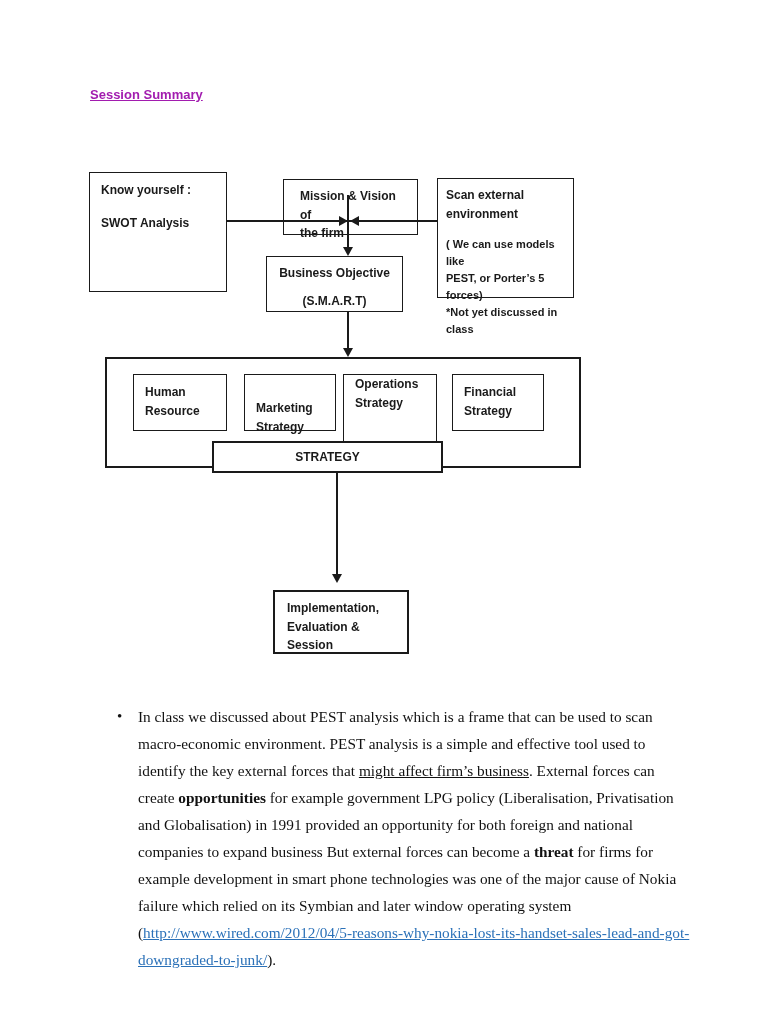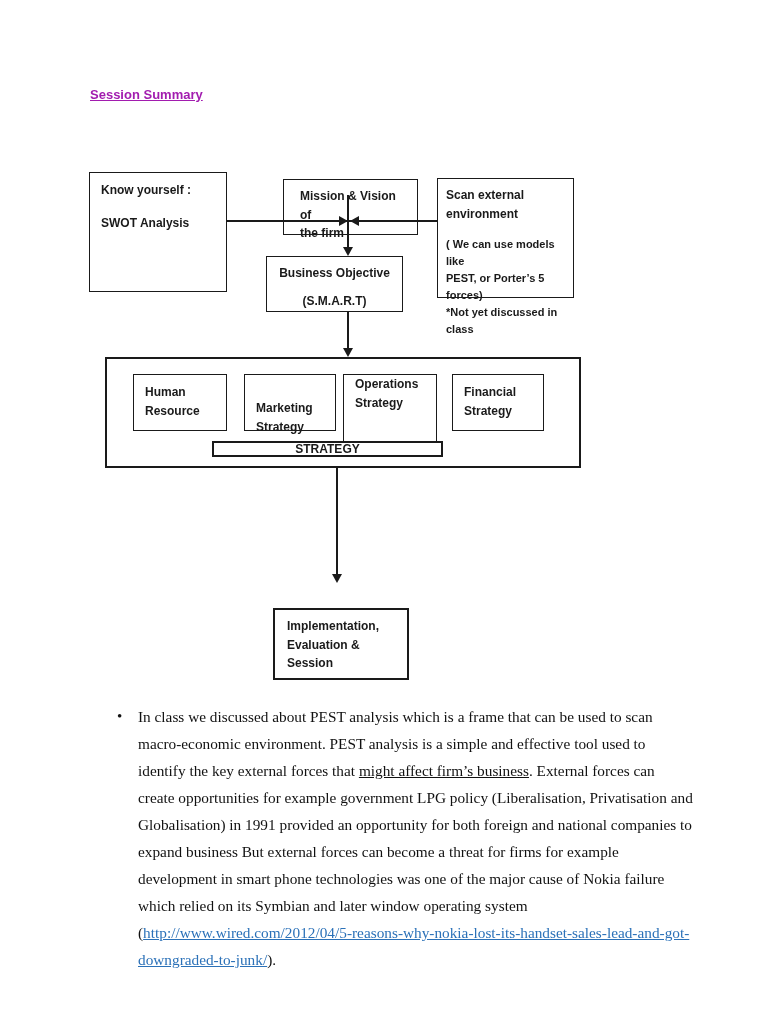--- a/index.html
+++ b/index.html
@@ -37,25 +37,25 @@
   .box-scan       { left: 437px; top: 178px; width: 137px; height: 120px; padding: 7px 8px; }
   .box-scan .note { margin-top: 13px; font-size: 11px; line-height: 1.55; }
   .box-objective  { left: 266px; top: 256px; width: 137px; height: 56px;  padding: 7px 0; text-align: center; }
   .box-objective .l2 { margin-top: 9px; }
   .box-outer      { left: 105px; top: 357px; width: 476px; height: 111px; border-width: 2px; }
   .box-hr         { left: 133px; top: 374px; width: 94px;  height: 57px;  padding: 8px 11px; }
   .box-mkt        { left: 244px; top: 374px; width: 92px;  height: 57px;  padding: 24px 11px; }
   .box-ops        { left: 343px; top: 374px; width: 94px;  height: 70px;  padding: 0 11px; }
   .box-fin        { left: 452px; top: 374px; width: 92px;  height: 57px;  padding: 8px 11px; }
   .box-strategy-bar {
-    left: 212px; top: 441px; width: 231px; height: 16px;
+    left: 212px; top: 441px; width: 231px; height: 32px;
     border-width: 2px; z-index: 3;
     display: flex; align-items: center; justify-content: center;
   }
-  .box-impl       { left: 273px; top: 608px; width: 136px; height: 72px; padding: 7px 12px; border-width: 2px; }
+  .box-impl       { left: 273px; top: 590px; width: 136px; height: 64px; padding: 7px 12px; border-width: 2px; }
   
   .line { position: absolute; background: #1a1a1a; }
   .lh { height: 2px; }
   .lv { width: 2px; }
   .tri { position: absolute; width: 0; height: 0; }
   .tri-down  { border-left: 5px solid transparent; border-right: 5px solid transparent; border-top: 9px solid #1a1a1a; }
   .tri-right { border-top: 5px solid transparent; border-bottom: 5px solid transparent; border-left: 9px solid #1a1a1a; }
   .tri-left  { border-top: 5px solid transparent; border-bottom: 5px solid transparent; border-right: 9px solid #1a1a1a; }
   
   .bullet-para {
@@ -65,21 +65,21 @@
     font-size: 15.3px;
     line-height: 27px;
     color: #111111;
   }
   .bullet-marker {
     position: absolute;
     left: 2px; top: 0;
     font-size: 15px;
   }
   .para-text { margin-left: 23px; width: 556px; overflow-wrap: break-word; }
-  .seg-b { font-weight: normal; }
+  .seg-b { font-weight: bold; }
   .seg-u { text-decoration: underline; }
   .seg-link { color: #2b71b8; text-decoration: underline; cursor: pointer; }
 </style>
 </head>
 <body>
 
 <div class="page">
 
   <div class="doc-title">Session Summary</div>
 

